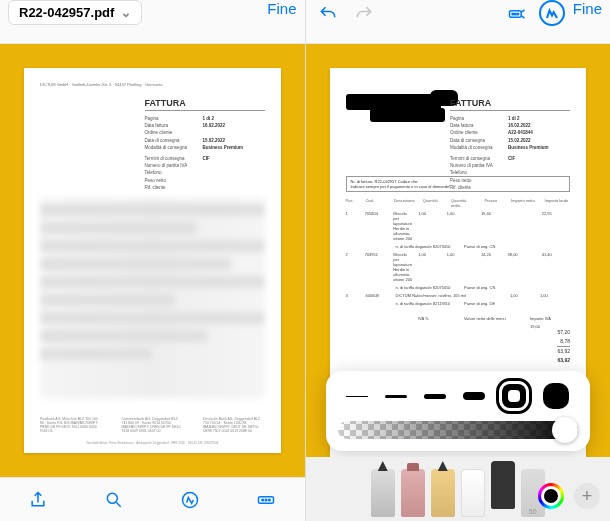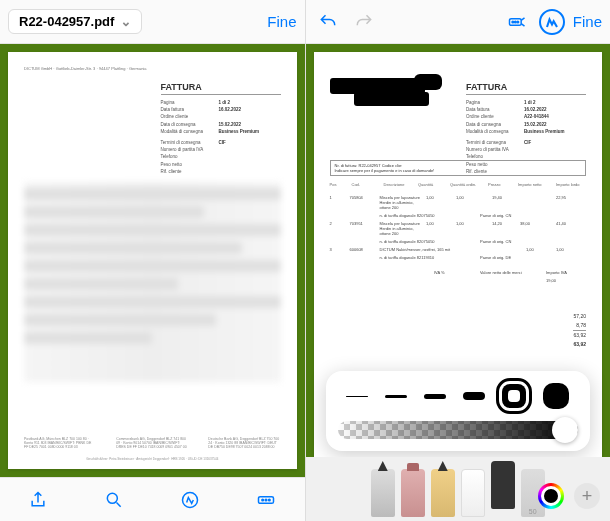--- a/index.html
+++ b/index.html
@@ -1,27 +1,27 @@
 <!DOCTYPE html>
 <html><head>
 <meta charset="utf-8">
 <style>
 *{margin:0;padding:0;box-sizing:border-box;font-family:-apple-system,BlinkMacSystemFont,sans-serif}
 body{width:610px;height:521px;display:flex;background:#f2f2f2;overflow:hidden}
 .pane{flex:1;display:flex;flex-direction:column;position:relative}
 .pane-left{border-right:1px solid #ddd}
-.toolbar{height:44px;background:#fafafa;display:flex;align-items:center;padding:0 8px;gap:8px;border-bottom:1px solid #e5e5e5}
+.toolbar{height:44px;background:#fafafa;display:flex;align-items:flex-start;padding:0 8px;gap:8px;border-bottom:1px solid #e5e5e5}
 .file-chip{display:flex;align-items:center;gap:6px;background:#fff;border:1px solid #ddd;border-radius:6px;padding:4px 10px;font-size:13px;font-weight:600}
 .chev{color:#888}
 .spacer{flex:1}
 .blue{color:#007aff;font-size:15px;font-weight:400}
 .ibtn{width:28px;height:28px;display:flex;align-items:center;justify-content:center;color:#007aff;cursor:pointer}
 .ibtn.disabled{color:#c5c5c5}
 .circle-icon{width:26px;height:26px;border-radius:50%;border:2px solid #007aff;display:flex;align-items:center;justify-content:center;color:#007aff;font-weight:700;font-size:13px}
-.doc-area{flex:1;background:#4d7c0f;padding:8px;overflow:hidden;position:relative}
+.doc-area{flex:1;background:#eab308;padding:24px;overflow:hidden;position:relative}
 .page{background:#fff;width:100%;height:100%;box-shadow:0 1px 3px rgba(0,0,0,.15);padding:14px 16px;font-size:5px;color:#333;position:relative;overflow:hidden}
 .hdr-line{font-size:4px;color:#777;margin-bottom:18px}
 .inv-block{position:absolute;right:16px;top:30px;width:120px}
 .inv-title{font-weight:700;font-size:9px;border-bottom:1px solid #999;margin-bottom:4px;padding-bottom:2px}
 .inv-row{display:flex;font-size:4.5px;line-height:1.6}
 .inv-row .k{width:58px;color:#555}
 .inv-row .v{font-weight:600}
 .redact{position:absolute;background:#000;border-radius:3px}
 .blur-area{position:absolute;left:16px;top:130px;right:16px;height:200px;background:linear-gradient(90deg,#f5f5f5,#eee,#f5f5f5);filter:blur(3px)}
 .blur-row{height:12px;margin:6px 0;background:#e0e0e0;border-radius:2px}

